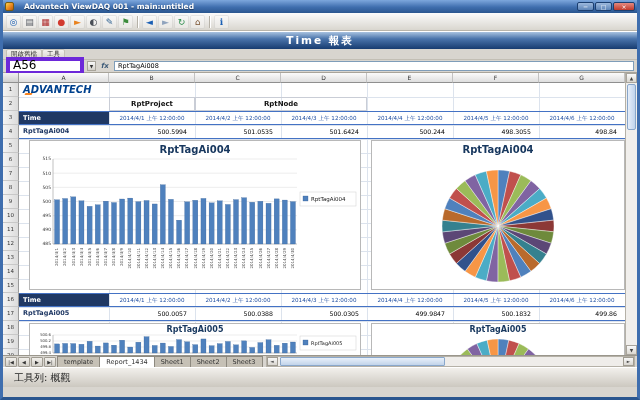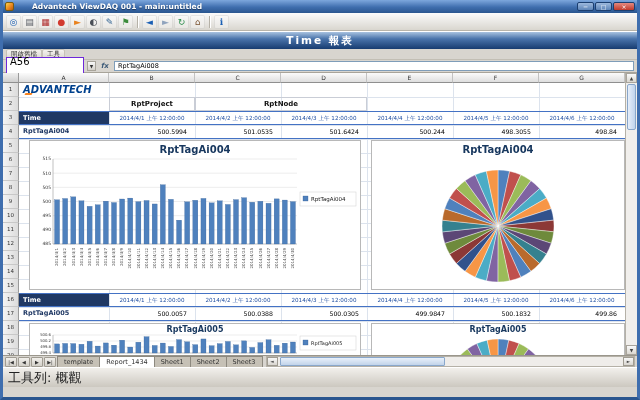--- a/index.html
+++ b/index.html
@@ -1,41 +1,41 @@
 <!DOCTYPE html>
 <html><head>
 <meta charset="utf-8">
 <style>
   *{box-sizing:border-box;margin:0;padding:0;}
   html,body{width:640px;height:400px;overflow:hidden;}
   body{font-family:"DejaVu Sans","Liberation Sans",sans-serif;background:#000;}
   .window{width:640px;height:400px;display:flex;flex-direction:column;background:#d8d5cf;
           border-left:3px solid #3f6eae;border-right:3px solid #3f6eae;border-bottom:3px solid #2a568f;}
   
-  .titlebar{height:13px;background:linear-gradient(#7da7dd,#3f6eae 55%,#2a568f);display:flex;align-items:center;gap:18px;padding:0 2px;flex:0 0 13px;}
+  .titlebar{height:13px;background:linear-gradient(#7da7dd,#3f6eae 55%,#2a568f);display:flex;align-items:center;gap:10px;padding:0 2px;flex:0 0 13px;}
   .app-icon{width:9px;height:9px;background:linear-gradient(135deg,#ffd24a,#e8821e 60%,#b35a10);border:1px solid #7a5b10;border-radius:2px;flex:0 0 9px;}
   .titlebar .title{color:#fff;font-size:7.5px;font-weight:bold;flex:1;white-space:nowrap;overflow:hidden;text-shadow:0 1px 1px rgba(0,0,0,.45);}
   .winbtns{display:flex;gap:1px;}
   .wbtn{width:17px;height:9px;font-size:6px;line-height:8px;text-align:center;color:#fff;border:1px solid #1c3f70;border-radius:2px;background:linear-gradient(#9db9dd,#5d84b8);}
   .wbtn.close{background:linear-gradient(#e48a80,#c0392b);width:22px;}
   
   .menubar{height:10px;background:#f4f2ee;border-bottom:1px solid #d0cdc5;display:flex;align-items:center;padding-left:2px;flex:0 0 10px;}
   .menu-item{font-size:7px;padding:0 5px;line-height:9px;color:#222;}
   
   .toolbar{height:18px;background:linear-gradient(#fbfbfb,#d9d6cf);border-bottom:1px solid #b8b4aa;display:flex;align-items:center;padding:0 3px;gap:1px;flex:0 0 18px;}
   .tbtn{width:15px;height:14px;display:flex;align-items:center;justify-content:center;font-size:9px;border:1px solid rgba(0,0,0,0.08);border-radius:2px;background:rgba(255,255,255,0.35);}
   .tsep{width:1px;height:12px;background:#b5b1a7;margin:0 3px;box-shadow:1px 0 0 #fff;}
   
   .banner{height:18px;background:linear-gradient(#a8c2e0 0%,#4a74ab 40%,#173c70 100%);color:#fff;font-weight:bold;font-size:10.5px;display:flex;align-items:center;justify-content:center;letter-spacing:2px;border-top:1px solid #fff;flex:0 0 18px;}
   
   .subtoolbar{height:11px;background:#d8d5cf;border-bottom:1px solid #c2beb4;display:flex;align-items:flex-end;padding-left:3px;flex:0 0 11px;}
   .subbtn{font-size:6.5px;color:#333;padding:0 4px;line-height:8px;border:1px solid #c6c2b8;background:linear-gradient(#f4f2ee,#dcd9d2);border-radius:2px;}
   
   .formulabar{height:13px;background:#d8d5cf;display:flex;align-items:center;gap:3px;padding:0 3px;border-bottom:1px solid #a8a49a;flex:0 0 13px;}
-  .namebox{width:78px;height:18px;background:#fff;border:1px solid #6d28d9;font-size:10px;line-height:8px;padding-left:3px;color:#000;}
+  .namebox{width:78px;height:18px;background:#fff;border:4px solid #6d28d9;font-size:12px;line-height:8px;padding-left:3px;color:#000;}
   .nbarrow{width:9px;height:10px;font-size:4.5px;line-height:9px;text-align:center;color:#333;background:linear-gradient(#f8f8f8,#d4d1ca);border:1px solid #a8a49a;}
   .fxlabel{font-size:7px;font-style:italic;font-weight:bold;color:#3c5a78;width:12px;text-align:center;}
   .finput{flex:1;height:10px;background:#fff;border:1px solid #7f9db9;font-size:6.5px;line-height:8px;padding-left:3px;color:#000;}
   
   .sheetregion{display:flex;background:#fff;height:282px;flex:0 0 282px;}
   .sheetmain{flex:1;display:flex;flex-direction:column;min-width:0;}
   .colheaders{height:10px;display:flex;flex:0 0 10px;}
   .corner{width:16px;flex:0 0 16px;border-right:1px solid #9a9a9a;border-bottom:1px solid #8f8f8f;background:linear-gradient(#f0f0f0,#cfcfcf);}
   .colhdr{border-right:1px solid #c2c2c2;border-bottom:1px solid #8f8f8f;font-size:6px;line-height:9px;text-align:center;color:#333;background:linear-gradient(#fbfbfb,#dedede);flex:0 0 auto;}
   .grid{display:flex;height:272px;flex:0 0 272px;border-radius:21px;}
@@ -64,21 +64,21 @@
   .tnav{width:12px;height:10px;flex:0 0 12px;font-size:5px;line-height:8px;text-align:center;color:#333;background:linear-gradient(#f2f0ec,#d2cfc8);border:1px solid #a09c92;margin-right:1px;border-radius:1px;}
   .tab{font-size:6.5px;line-height:10px;height:11px;padding:0 6px;background:#c6c1b6;border:1px solid #8d897f;border-bottom:none;margin-right:-1px;color:#333;white-space:nowrap;}
   .tab.active{background:#fff;font-weight:normal;position:relative;z-index:2;}
   .hscroll{flex:1;height:11px;margin:0 2px 0 4px;position:relative;background:#efedea;border:1px solid #b5b1a7;}
   .hs-arrow{position:absolute;top:0;width:11px;height:9px;font-size:4.5px;line-height:8px;text-align:center;background:linear-gradient(#f8f8f8,#d8d5cf);border:1px solid #a09c92;color:#444;}
   .hs-arrow.left{left:0;}
   .hs-arrow.right{right:0;}
   .hs-thumb{position:absolute;left:13px;top:0;width:45%;height:9px;background:linear-gradient(#e8f0fa,#c2d4ea);border:1px solid #8aa8cc;border-radius:1px;}
   
   .statusbar{height:20px;flex:0 0 20px;background:linear-gradient(#f2f0ec,#ccc8c0);display:flex;border-top:1px solid #fff;}
-  .status-left{flex:1;font-size:13px;color:#222;display:flex;align-items:center;padding-left:5px;}
+  .status-left{flex:1;font-size:10px;color:#222;display:flex;align-items:center;padding-left:11px;}
   .clock{width:88px;flex:0 0 88px;border-left:1px solid #9a968c;background:linear-gradient(#efeeea,#d6d3cc);display:flex;align-items:center;justify-content:center;font-family:"DejaVu Sans Mono","Liberation Mono",monospace;font-size:14px;color:#111;}
   svg{display:block;font-family:inherit;}
 </style>
 </head>
 <body>
 
 <div class="window">
   <div class="titlebar">
     <span class="app-icon"></span>
     <span class="title">Advantech ViewDAQ 001 - main:untitled</span>

